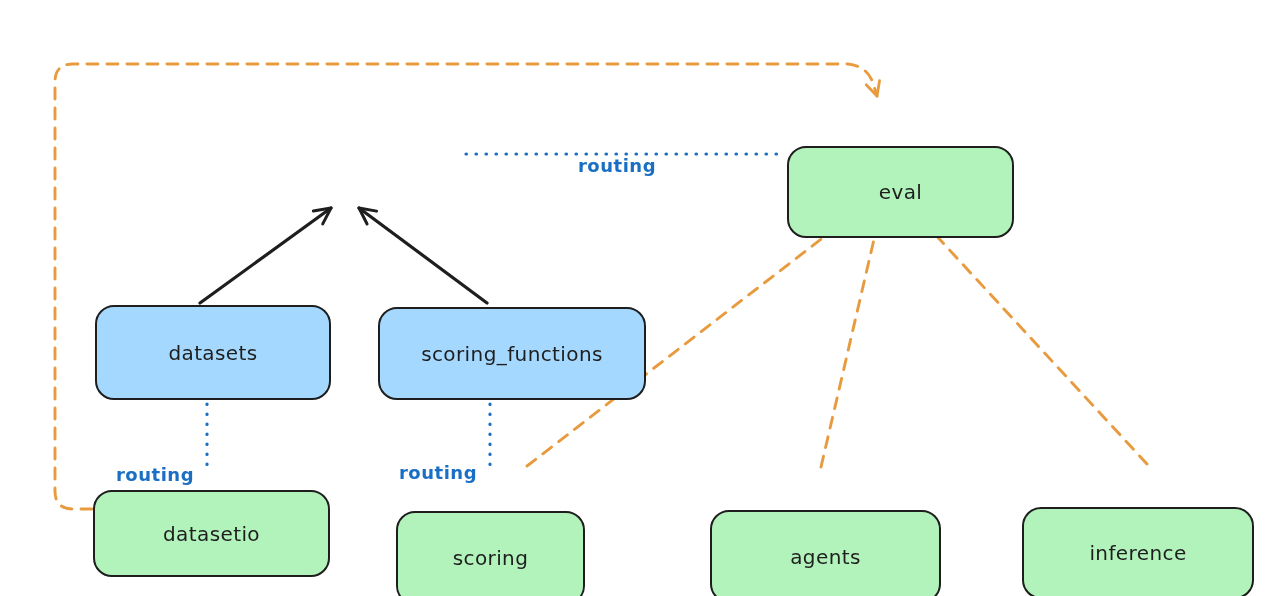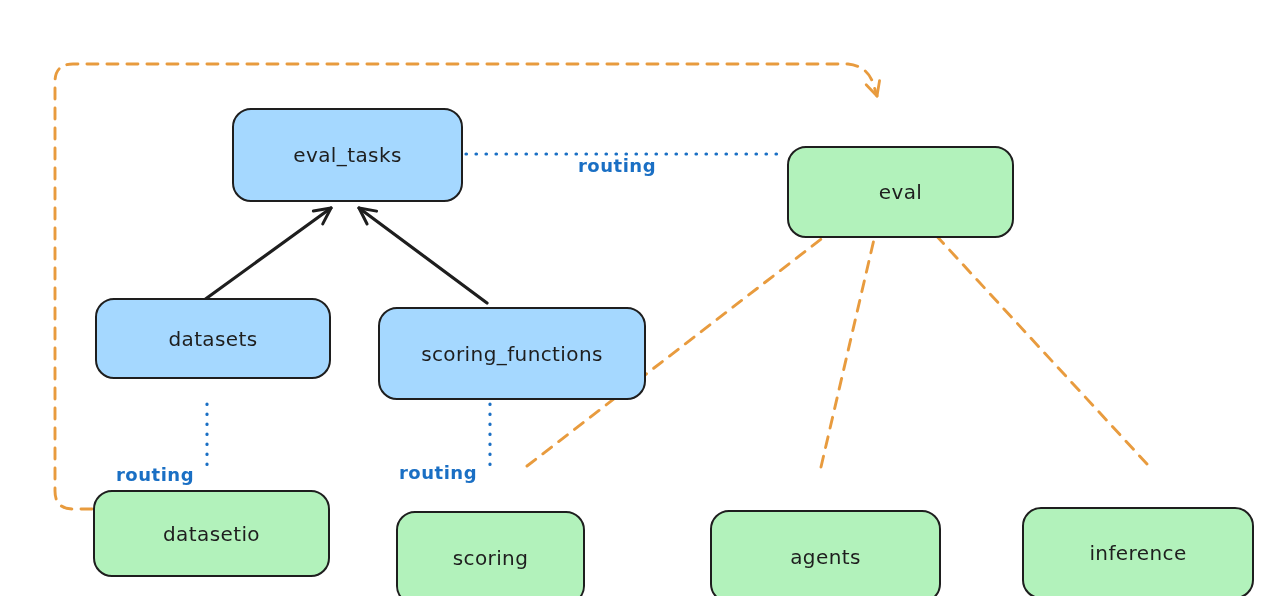--- a/index.html
+++ b/index.html
@@ -92,29 +92,26 @@
 
     <line class="edge-solid" x1="200" y1="303" x2="331" y2="208" marker-end="url(#ah-black)"></line>
     <line class="edge-solid" x1="487" y1="303" x2="359" y2="208" marker-end="url(#ah-black)"></line>
 
     <line class="edge-dashed" x1="527" y1="466" x2="864" y2="206" marker-end="url(#ah-orange)"></line>
     <line class="edge-dashed" x1="821" y1="467" x2="882" y2="205" marker-end="url(#ah-orange)"></line>
     <line class="edge-dashed" x1="1147" y1="464" x2="908" y2="205" marker-end="url(#ah-orange)"></line>
     <path class="edge-dashed" d="M 92,509 L 73,509 Q 55,509 55,491 L 55,82 Q 55,64 73,64 L 848,64 Q 867,66 873,83 L 877,96" marker-end="url(#ah-orange)"></path>
   </svg>
 
-  <div class="node blue" style="left:232px;top:108px;width:231px;height:94px;">
-    <span>eval_tasks</span>
-  </div>
 
   <div class="node green" style="left:787px;top:106px;width:227px;height:92px;">
     <span>eval</span>
   </div>
 
-  <div class="node blue" style="left:95px;top:298px;width:236px;height:81px;">
+  <div class="node blue" style="left:95px;top:305px;width:236px;height:95px;">
     <span>datasets</span>
   </div>
 
   <div class="node blue" style="left:378px;top:307px;width:268px;height:93px;">
     <span>scoring_functions</span>
   </div>
 
   <div class="node green" style="left:93px;top:450px;width:237px;height:87px;">
     <span>datasetio</span>
   </div>

